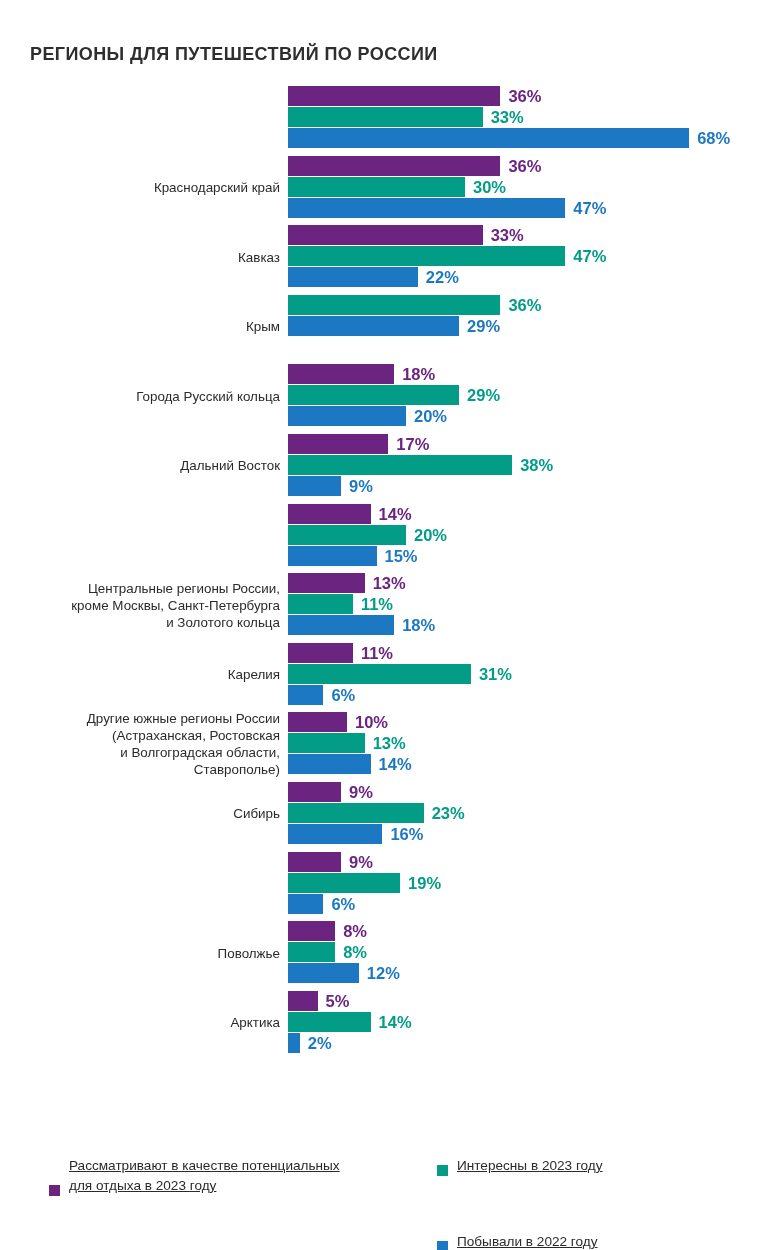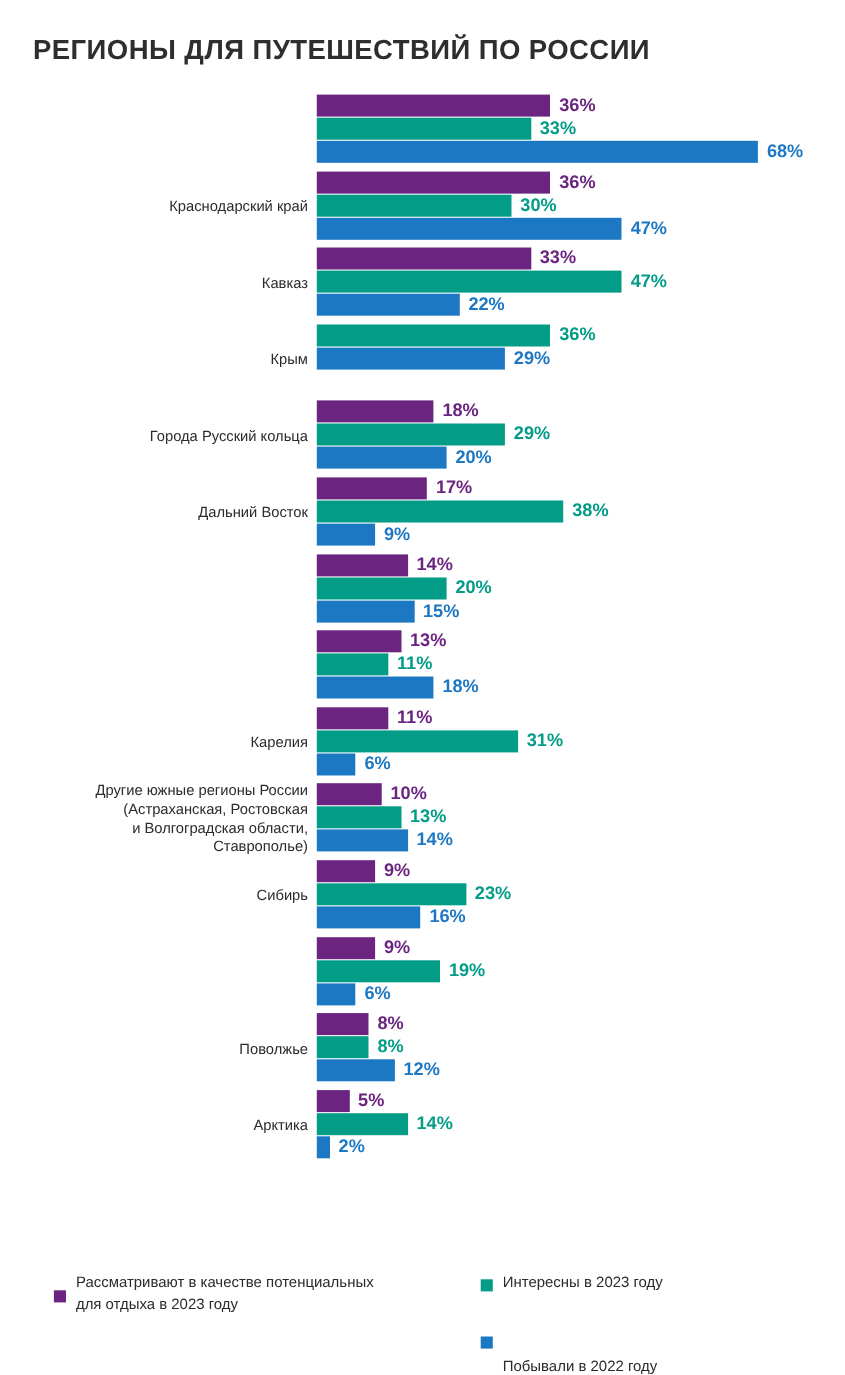--- a/index.html
+++ b/index.html
@@ -12,22 +12,22 @@
     background: #ffffff;
     font-family: "Liberation Sans", "DejaVu Sans", sans-serif;
     color: #2b2b2b;
     overflow: hidden;
     position: relative;
   }
 
   #chart-title {
     position: absolute;
     left: 30px;
-    top: 15px;
-    font-size: 25px;
+    top: 32px;
+    font-size: 18px;
     font-weight: bold;
     letter-spacing: 0.4px;
     color: #2e2e2e;
     white-space: nowrap;
   }
 
   #plot {
     position: absolute;
     left: 0;
     top: 86px;
@@ -97,22 +97,23 @@
   #legend {
     position: absolute;
     left: 0;
     top: 1152px;
     width: 768px;
     height: 80px;
   }
   .legend-item {
     position: absolute;
     display: flex;
-    align-items: center;
+    align-items: flex-end;
     gap: 9px;
+    text-decoration: underline;
   }
   .legend-swatch {
     width: 11px;
     height: 11px;
     margin-top: 4px;
     flex: 0 0 11px;
   }
   .legend-swatch.s0 { background: #6B2480; }
   .legend-swatch.s1 { background: #029C87; }
   .legend-swatch.s2 { background: #1D78C4; }
@@ -250,20 +251,25 @@
           <div class="bar s1" style="width: 118px;"></div>
           <span class="bar-value s1" style="left: 126px;">20%</span>
         </div>
         <div class="bar-row">
           <div class="bar s2" style="width: 88.5px;"></div>
           <span class="bar-value s2" style="left: 96.5px;">15%</span>
         </div>
       </div>
     </div>
     <div class="group">
+      <div class="group-label">
+        <span class="lbl-line">Центральные регионы России,</span>
+        <span class="lbl-line">кроме Москвы, Санкт-Петербурга</span>
+        <span class="lbl-line">и Золотого кольца</span>
+      </div>
       <div class="bars">
         <div class="bar-row">
           <div class="bar s0" style="width: 76.7px;"></div>
           <span class="bar-value s0" style="left: 84.7px;">13%</span>
         </div>
         <div class="bar-row">
           <div class="bar s1" style="width: 64.9px;"></div>
           <span class="bar-value s1" style="left: 72.9px;">11%</span>
         </div>
         <div class="bar-row">

